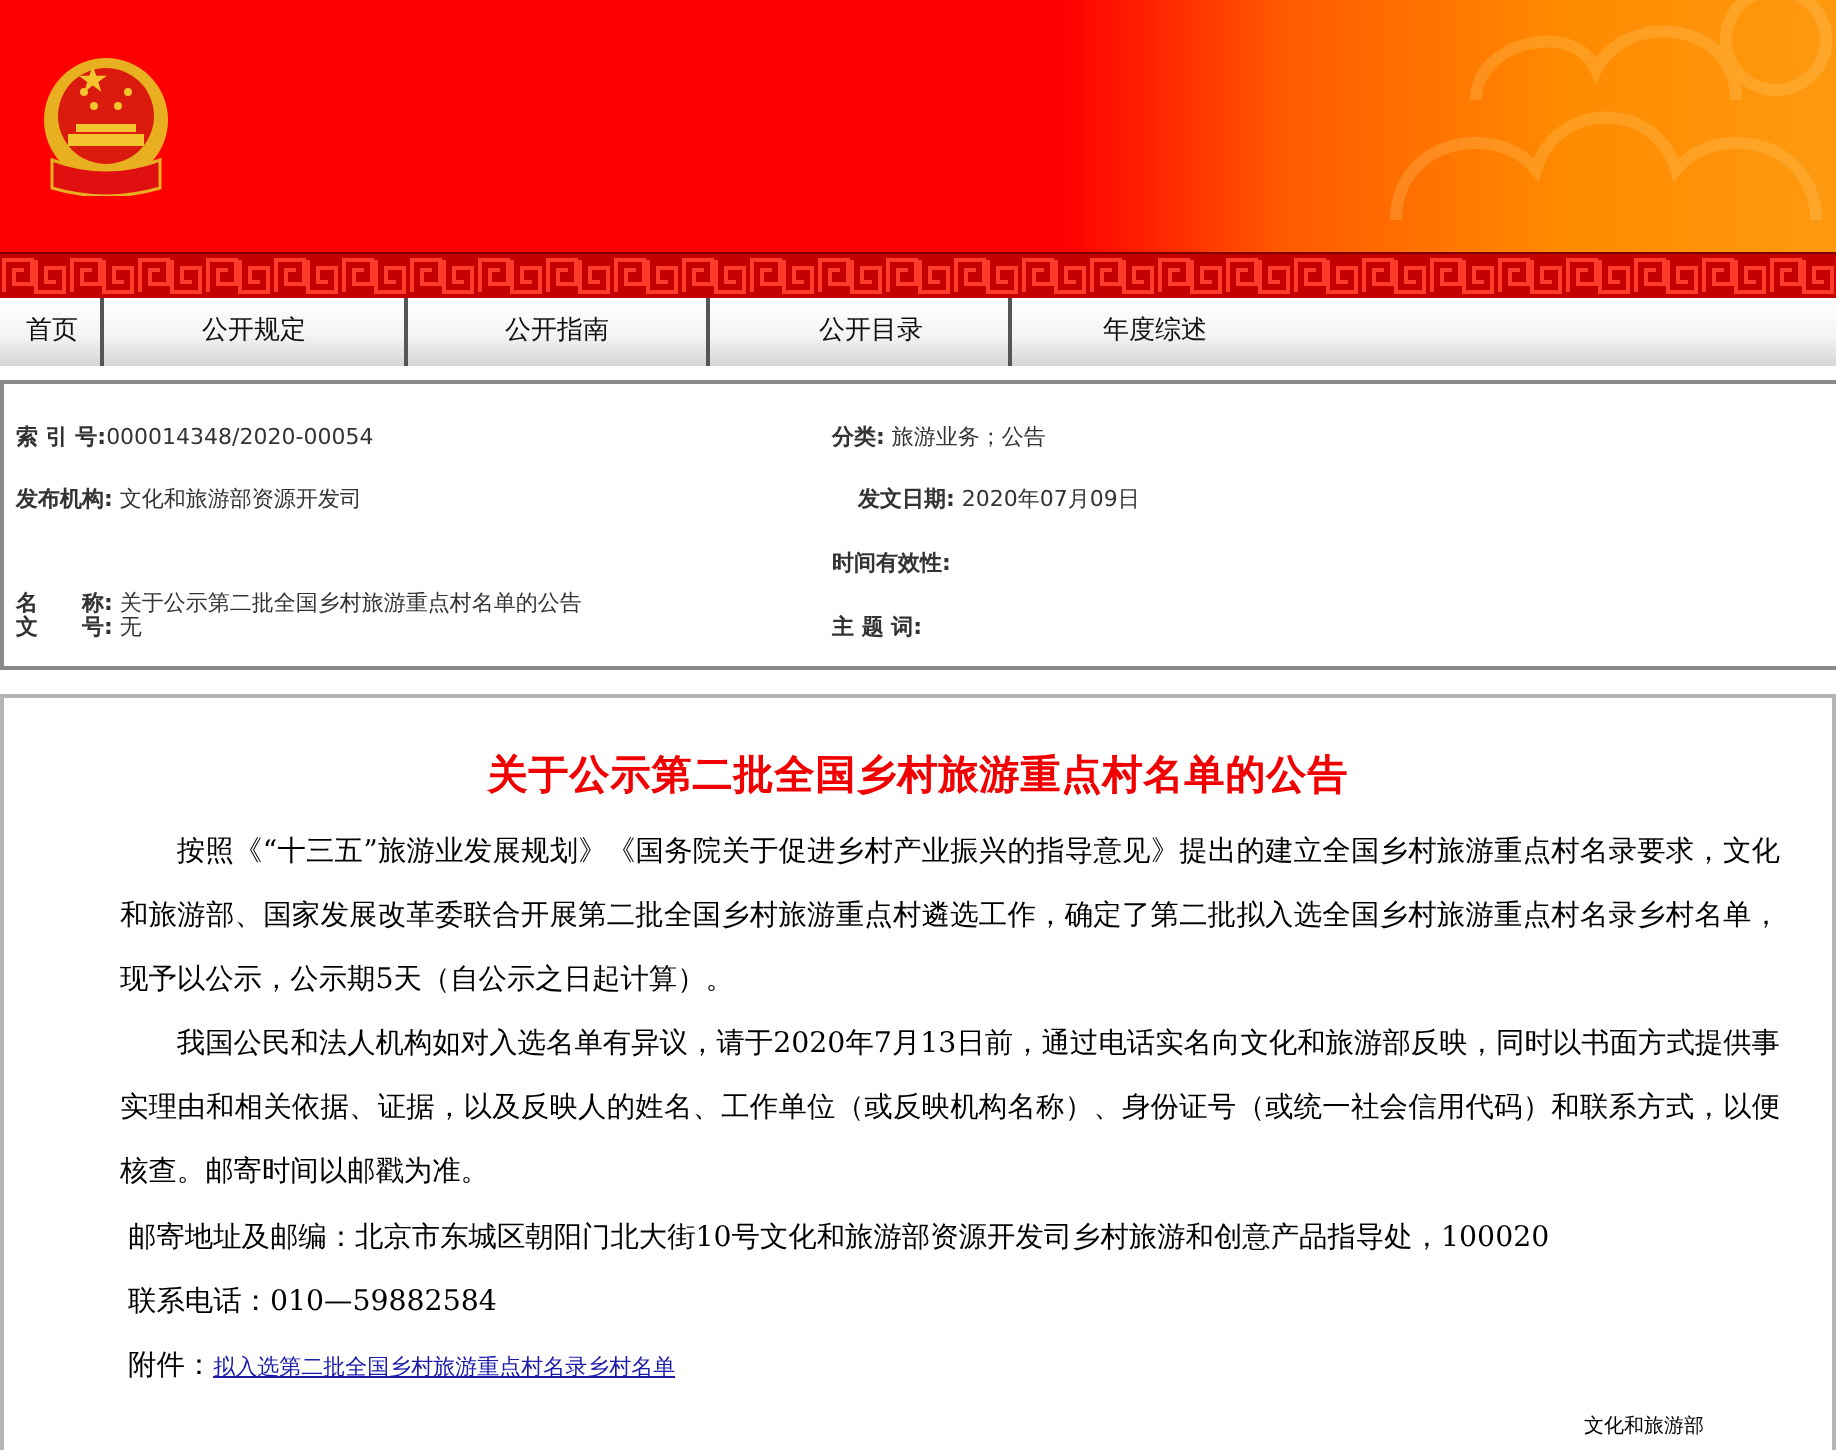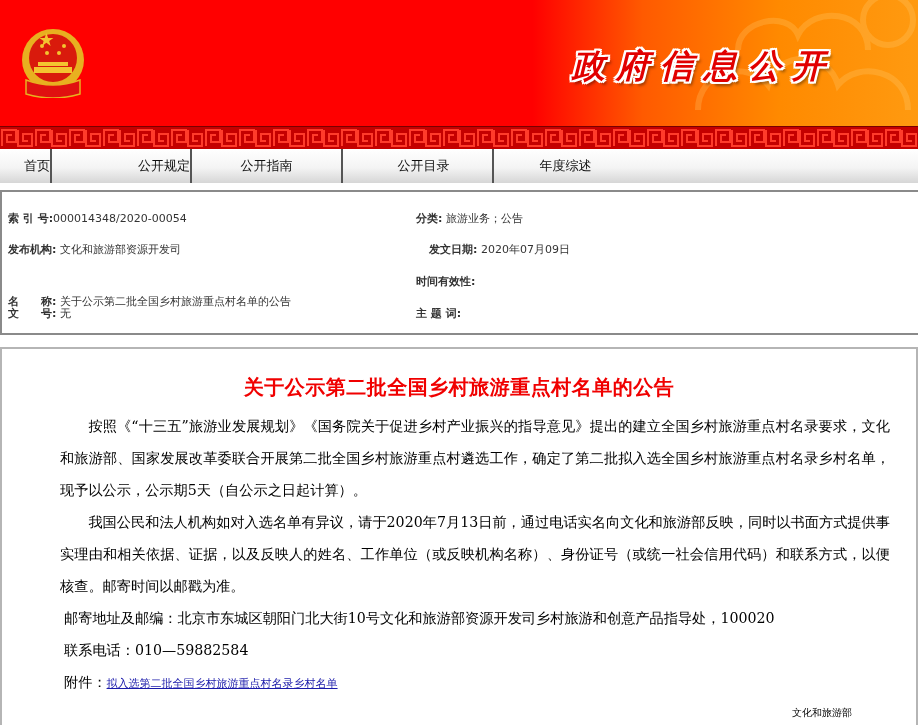--- a/index.html
+++ b/index.html
@@ -44,38 +44,37 @@
     <circle cx="33" cy="30" r="24" fill="#d91a0c"></circle>
     <polygon points="22,10 24.5,17 32,17 26,21.5 28,28.5 22,24 16,28.5 18,21.5 12,17 19.5,17" fill="#f4c430" transform="translate(11,-2) scale(0.7)"></polygon>
     <circle cx="22" cy="18" r="2" fill="#f4c430"></circle>
     <circle cx="44" cy="18" r="2" fill="#f4c430"></circle>
     <circle cx="27" cy="25" r="2" fill="#f4c430"></circle>
     <circle cx="39" cy="25" r="2" fill="#f4c430"></circle>
     <rect x="18" y="34" width="30" height="4" fill="#f4c430"></rect>
     <rect x="14" y="39" width="38" height="6" fill="#f4c430"></rect>
     <path d="M6 52 Q33 62 60 52 L60 66 Q33 74 6 66 Z" fill="#e01010" stroke="#e8b020" stroke-width="1.5"></path>
   </svg>
-  <div class="sub-title">政府信息公开</div>
 </div>
 
 <div class="fret">
   <svg width="918" height="22" viewBox="0 0 918 22">
     <defs>
       <pattern id="fretpat" width="34" height="22" patternUnits="userSpaceOnUse">
         <rect width="34" height="22" fill="#c40000"></rect>
         <path d="M2 19 V3 H16 V15 H7 V8 H12 M18 3 V19 H32 V7 H23 V14 H28" fill="none" stroke="#ff3b2b" stroke-width="2"></path>
       </pattern>
     </defs>
     <rect width="918" height="22" fill="url(#fretpat)"></rect>
   </svg>
 </div>
 
 <div class="nav">
-  <div class="nav-item" style="width:52px;text-align:right;padding-left:2px;">首页</div>
-  <div class="nav-item" style="width:140px;text-align:right;">公开规定</div>
+  <div class="nav-item" style="width:52px;text-align:center;padding-left:2px;">首页</div>
+  <div class="nav-item" style="width:152px;">公开规定</div>
   <div class="nav-item" style="width:151px;">公开指南</div>
   <div class="nav-item" style="width:151px;padding-left:12px;">公开目录</div>
   <div class="nav-item" style="width:143px;">年度综述</div>
 </div>
 
 <div class="info-box"></div>
 
 <div class="info-row" style="left:8px;top:211px;">
   <span class="lbl">索 引 号:</span><span class="val">000014348/2020-00054</span>
 </div>

